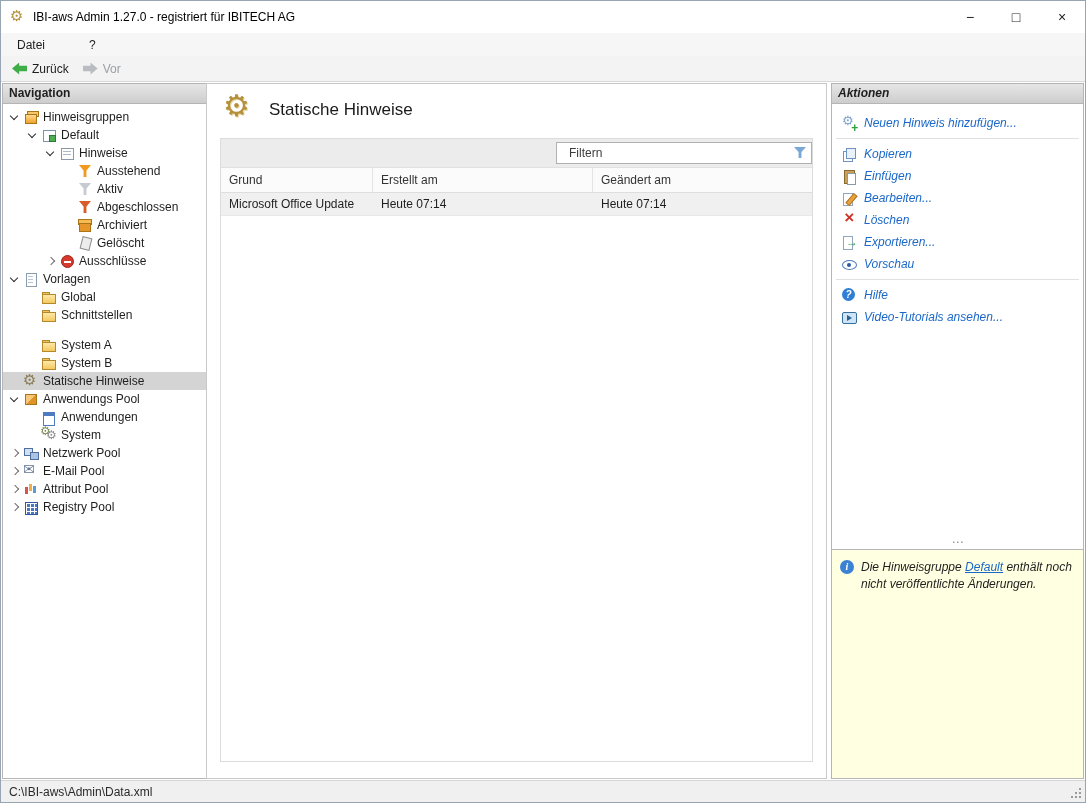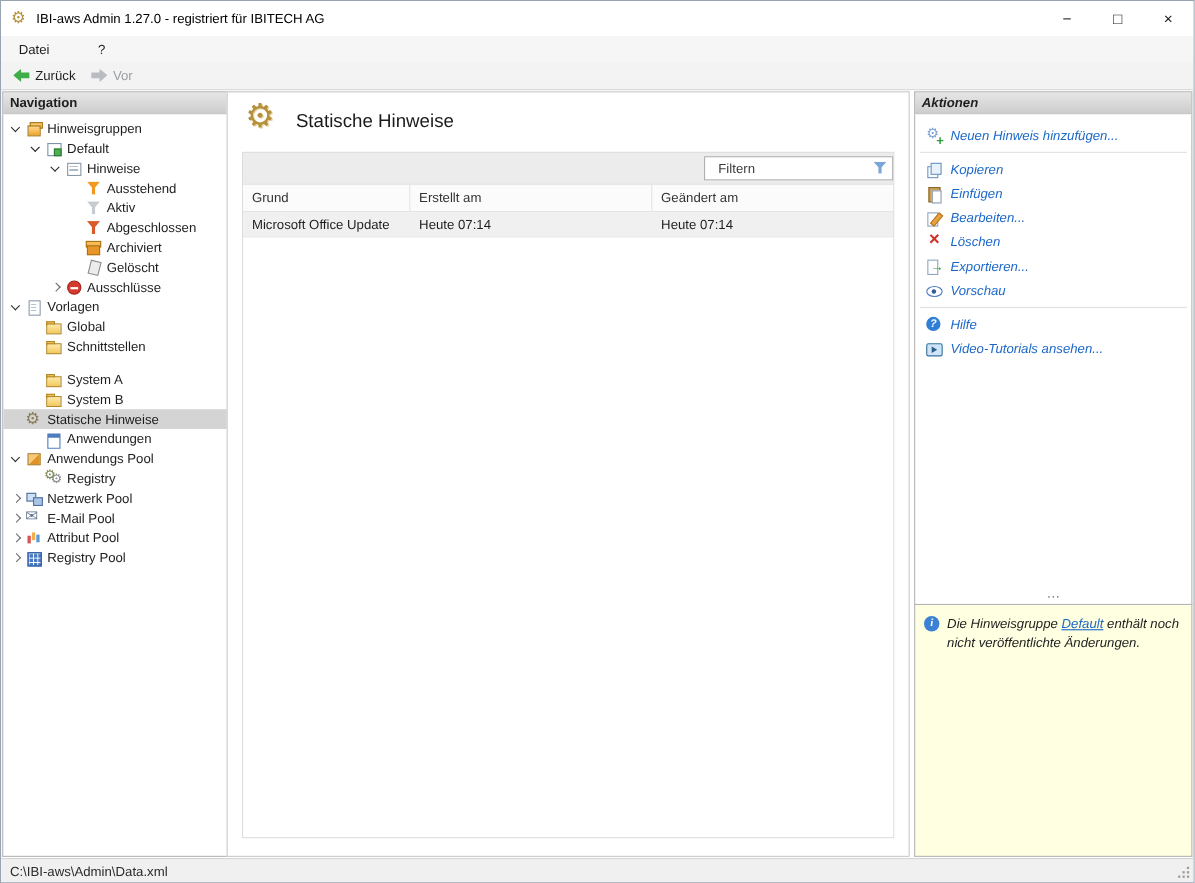--- a/index.html
+++ b/index.html
@@ -67,21 +67,21 @@
   .i-attribute::before{content:"";position:absolute;left:2px;top:6px;width:3px;height:7px;background:#d9534f;box-shadow:4px -3px 0 #f0ad4e,8px -1px 0 #5b9bd5;}
   .i-registry::before{content:"";position:absolute;left:2px;top:3px;width:11px;height:11px;background-color:#4a79c4;background-image:linear-gradient(#fff 1px,transparent 1px),linear-gradient(90deg,#fff 1px,transparent 1px);background-size:4px 4px;border:1px solid #2f5b9e;}
   
   .main-panel{position:absolute;left:205px;top:82px;width:621px;bottom:23px;background:#fff;border:1px solid #c9c9c9;box-sizing:border-box;}
   .main-head{display:flex;align-items:center;gap:12px;padding:8px 0 0 16px;height:44px;box-sizing:border-box;}
   .main-gear{width:34px;height:32px;position:relative;flex:none;}
   .main-gear::before{content:"⚙";position:absolute;left:0;top:-6px;font-size:30px;color:#b5913c;text-shadow:1px 1px 0 #e7d6a7;}
   .main-title{font-size:17px;color:#1a1a1a;}
   .list-region{position:absolute;left:13px;right:13px;top:54px;bottom:16px;display:flex;flex-direction:column;border:1px solid #dcdcdc;background:#fff;}
   .filter-strip{height:28px;flex:none;background:#ececec;display:flex;justify-content:flex-end;align-items:center;border-bottom:1px solid #e0e0e0;}
-  .filter-wrap{position:relative;width:172px;height:22px;margin-right:0;}
+  .filter-wrap{position:relative;width:256px;height:22px;margin-right:0;}
   .filter-input{width:100%;height:100%;border:1px solid #b0b0b0;padding:0 24px 0 12px;font:12px "Liberation Sans","DejaVu Sans",sans-serif;color:#333;box-sizing:border-box;background:#fff;outline:none;}
   .filter-input::placeholder{color:#3c3c3c;opacity:1;}
   .filter-funnel{position:absolute;right:6px;top:5px;width:12px;height:11px;clip-path:polygon(0 0,100% 0,62% 45%,62% 100%,38% 100%,38% 45%);background:#7aa7d8;}
   .thead{display:grid;grid-template-columns:152px 220px 1fr;height:25px;flex:none;background:#fbfbfb;border-bottom:1px solid #dedede;box-sizing:border-box;}
   .th{padding:5px 8px 0 8px;border-right:1px solid #e4e4e4;color:#333;box-sizing:border-box;}
   .th:last-child{border-right:none;}
   .tr{display:grid;grid-template-columns:152px 220px 1fr;height:23px;background:#f0f0f0;border-bottom:1px solid #e8e8e8;box-sizing:border-box;}
   .td{padding:4px 8px 0 8px;color:#1e1e1e;white-space:nowrap;overflow:hidden;box-sizing:border-box;}
   .tbody-rest{flex:1;background:#fff;}
   
@@ -219,34 +219,34 @@
       <div class="tree-row" style="padding-left: 22px;">
         <span class="chev none"></span>
         <span class="ticon i-folder"></span>
         <span class="tlabel">System B</span>
       </div>
       <div class="tree-row selected" style="padding-left: 4px;">
         <span class="chev none"></span>
         <span class="ticon i-gear"></span>
         <span class="tlabel">Statische Hinweise</span>
       </div>
+      <div class="tree-row" style="padding-left: 4px;">
+        <span class="chev open"></span>
+        <span class="ticon i-pool"></span>
+        <span class="tlabel">Anwendungs Pool</span>
+      </div>
       <div class="tree-row" style="padding-left: 22px;">
         <span class="chev none"></span>
         <span class="ticon i-apps"></span>
         <span class="tlabel">Anwendungen</span>
       </div>
-      <div class="tree-row" style="padding-left: 4px;">
-        <span class="chev open"></span>
-        <span class="ticon i-pool"></span>
-        <span class="tlabel">Anwendungs Pool</span>
-      </div>
       <div class="tree-row" style="padding-left: 22px;">
         <span class="chev none"></span>
         <span class="ticon i-groups"></span>
-        <span class="tlabel">Registry</span>
+        <span class="tlabel">System</span>
       </div>
       <div class="tree-row" style="padding-left: 4px;">
         <span class="chev closed"></span>
         <span class="ticon i-network"></span>
         <span class="tlabel">Netzwerk Pool</span>
       </div>
       <div class="tree-row" style="padding-left: 4px;">
         <span class="chev closed"></span>
         <span class="ticon i-email"></span>
         <span class="tlabel">E-Mail Pool</span>

